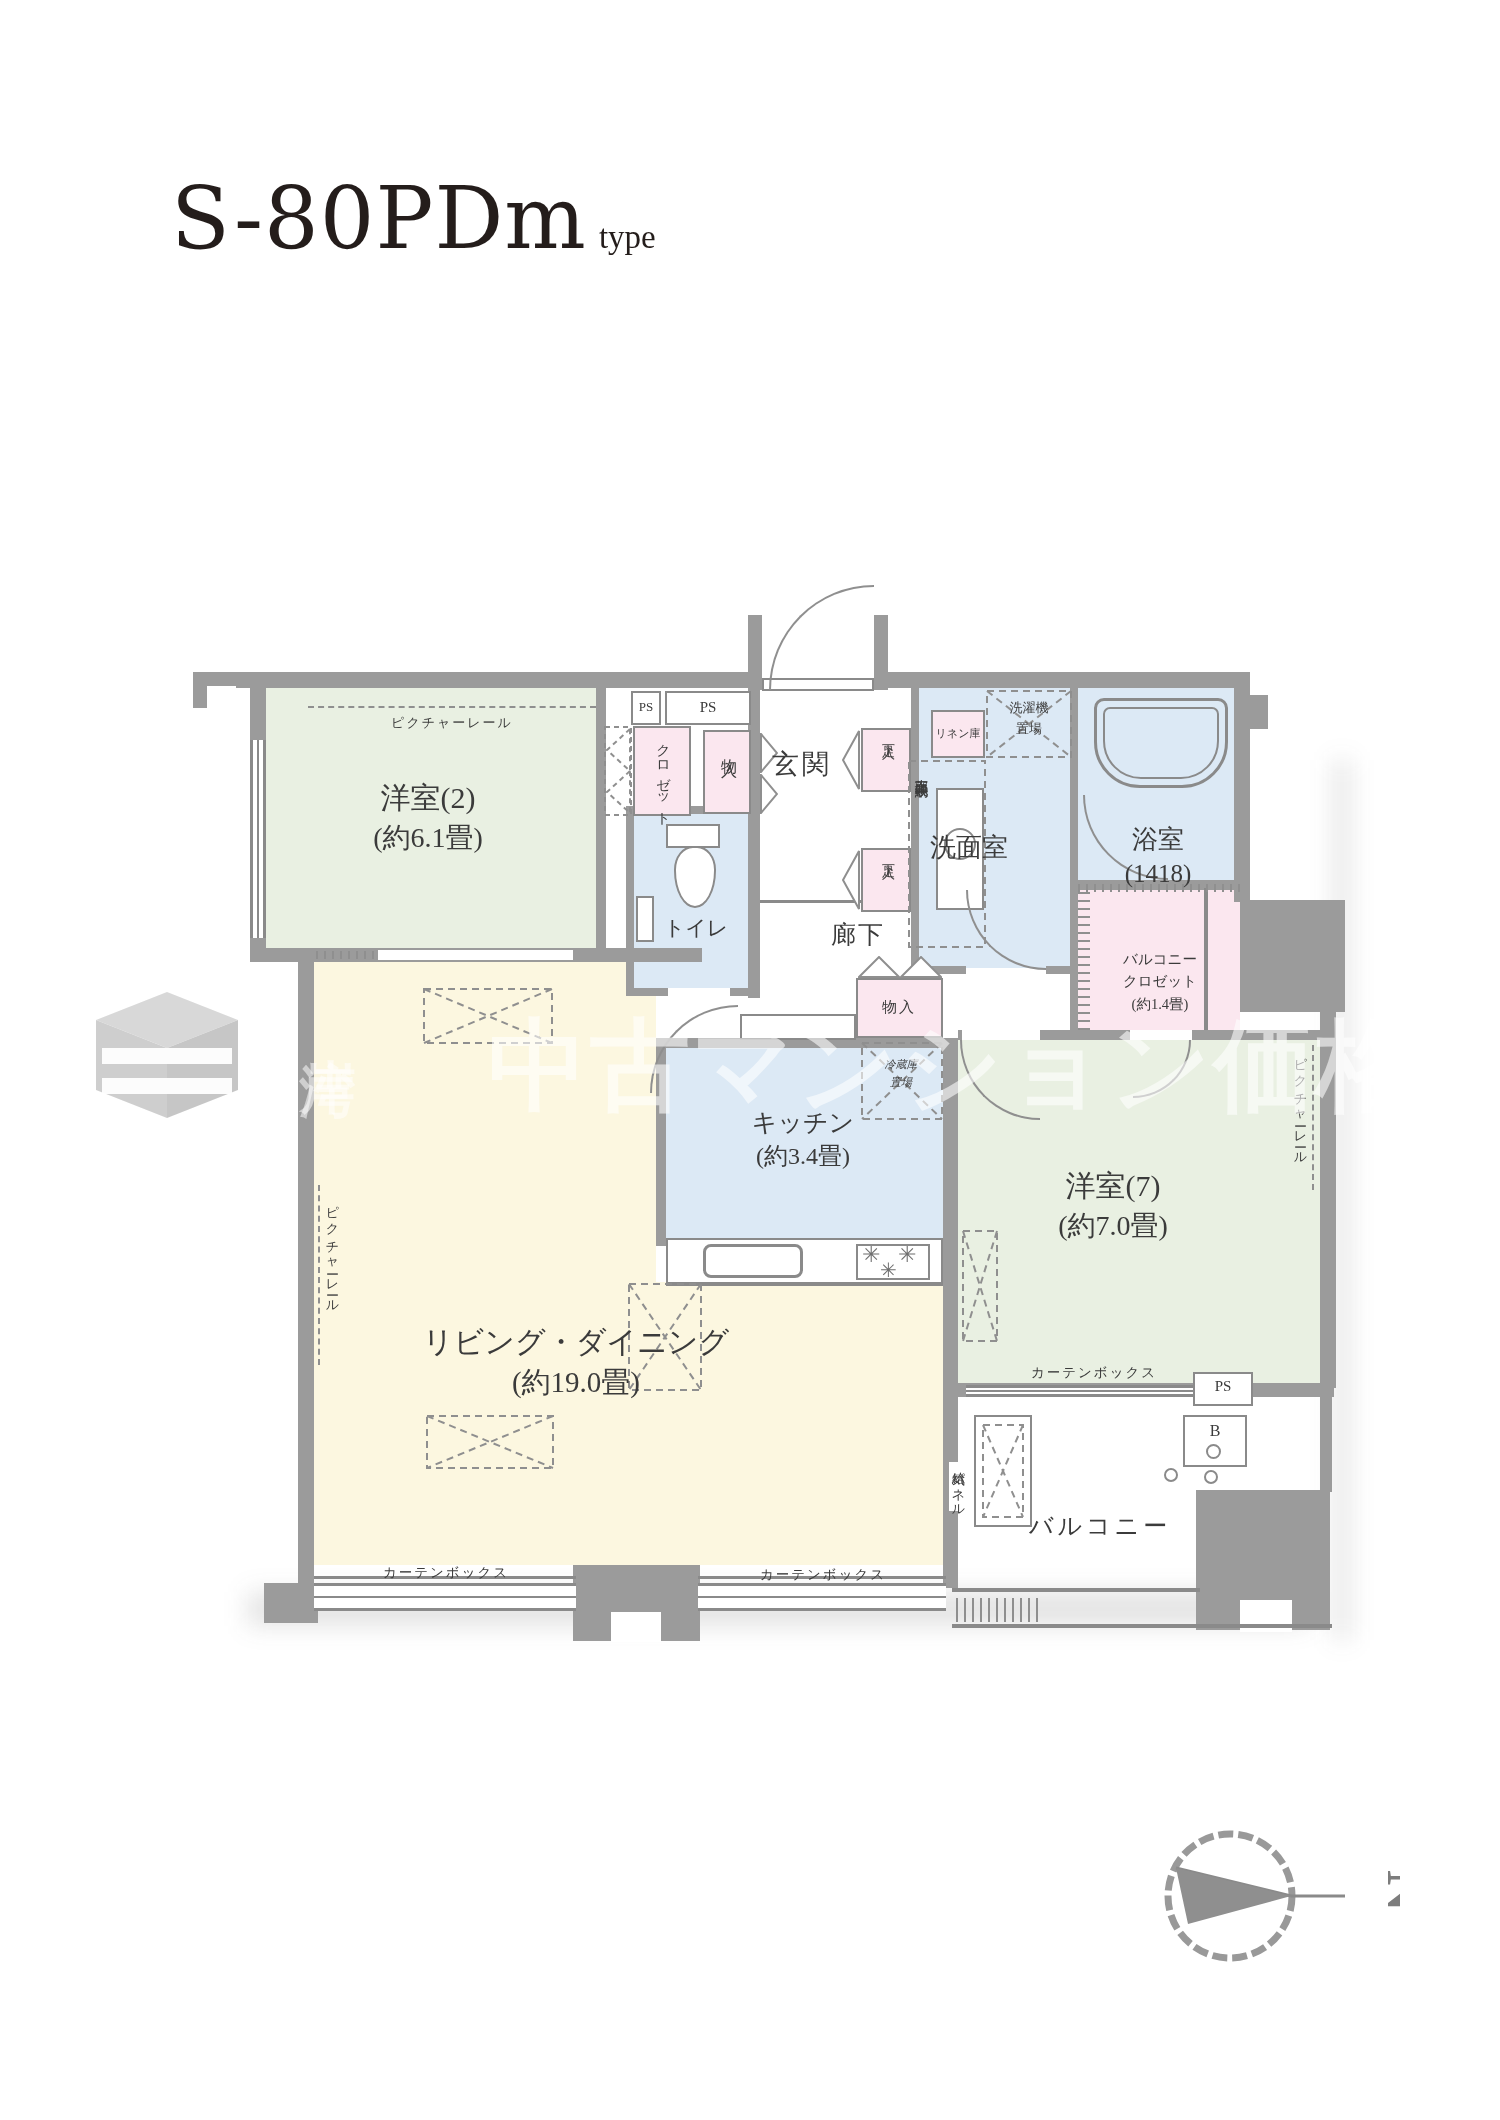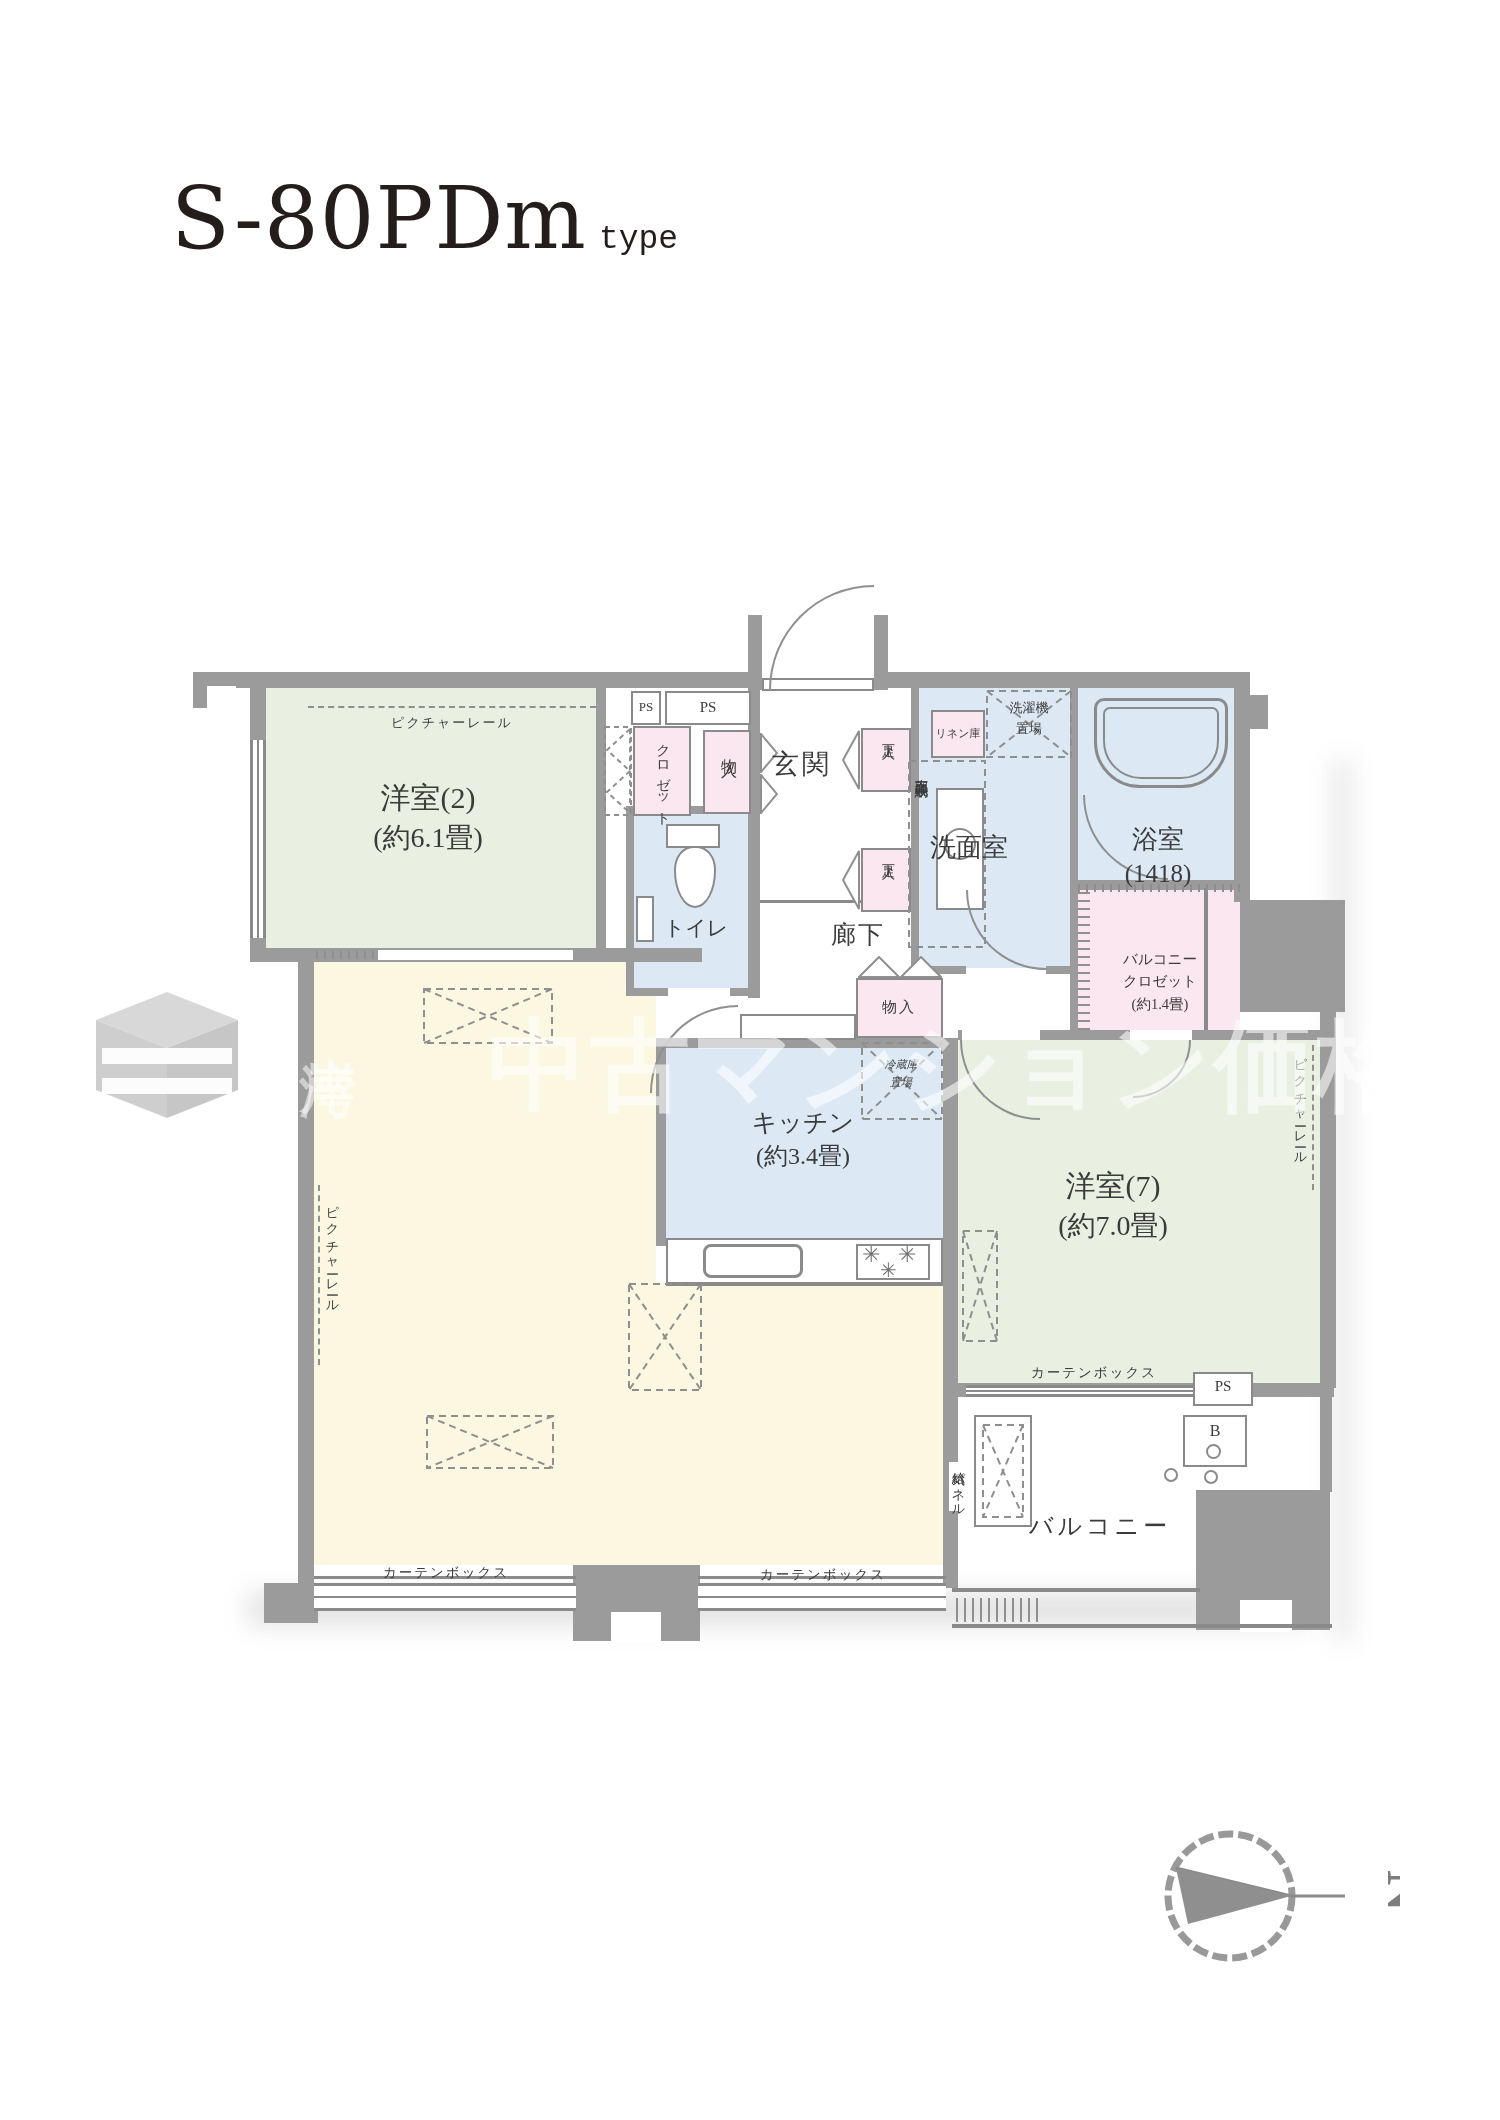--- a/index.html
+++ b/index.html
@@ -1,21 +1,21 @@
 <!DOCTYPE html>
 <html><head>
 <meta charset="utf-8">
 <style>
   html,body{margin:0;padding:0;background:#fff;}
   #canvas{position:relative;width:1500px;height:2120px;background:#fff;overflow:hidden;
           font-family:"Liberation Serif",serif;margin-left:8px;}
   
   #title{position:absolute;left:163px;top:168px;display:flex;align-items:baseline;color:#241d1b;}
   .t-main{font-size:86px;font-family:"DejaVu Serif",serif;letter-spacing:1px;}
-  .t-suffix{font-size:33px;margin-left:12px;font-family:Liberation Mono, monospace;}
+  .t-suffix{font-size:33px;margin-left:12px;font-family:Liberation Serif, serif;}
   
   .wall{position:absolute;background:#9b9b9b;}
   .fill{position:absolute;}
   .g{background:#e9f0e2;} .b{background:#dce9f5;} .p{background:#fbe7ef;} .c{background:#fcf7e0;}
   .box{position:absolute;background:#fff;border:2px solid #8a8a8a;box-sizing:border-box;}
   .pbox{position:absolute;background:#fbe7ef;border:2px solid #8a8a8a;box-sizing:border-box;}
   .gline{position:absolute;background:#8a8a8a;}
   .dline-h{position:absolute;border-top:2px dashed #8f8f8f;}
   .dline-v{position:absolute;border-left:2px dashed #8f8f8f;}
   .win-h{position:absolute;background:#fff;border-top:3px solid #8a8a8a;border-bottom:3px solid #8a8a8a;box-sizing:border-box;}
@@ -236,20 +236,24 @@
   <div class="arc br" style="left:1125px;top:1040px;width:58px;height:58px;"></div>
 
   <div class="dline-h" style="left:300px;top:706px;width:288px;height:0;"></div>
   <div class="dline-v" style="left:310px;top:1185px;width:0;height:180px;"></div>
   <div class="dline-v" style="left:1304px;top:1045px;width:0;height:145px;"></div>
 
   <div class="lbl" style="left:420px;top:778px;font-size:30px;">
     <span>洋室(2)</span>
     <span style="font-size:28px;">(約6.1畳)</span>
   </div>
+  <div class="lbl" style="left:568px;top:1322px;font-size:30px;">
+    <span>リビング・ダイニング</span>
+    <span style="font-size:29px;">(約19.0畳)</span>
+  </div>
   <div class="lbl" style="left:795px;top:1106px;font-size:25px;">
     <span>キッチン</span>
     <span style="font-size:24px;">(約3.4畳)</span>
   </div>
   <div class="lbl" style="left:1105px;top:1166px;font-size:30px;">
     <span>洋室(7)</span>
     <span style="font-size:28px;">(約7.0畳)</span>
   </div>
   <div class="lbl" style="left:1150px;top:822px;font-size:26px;">
     <span>浴室</span>

